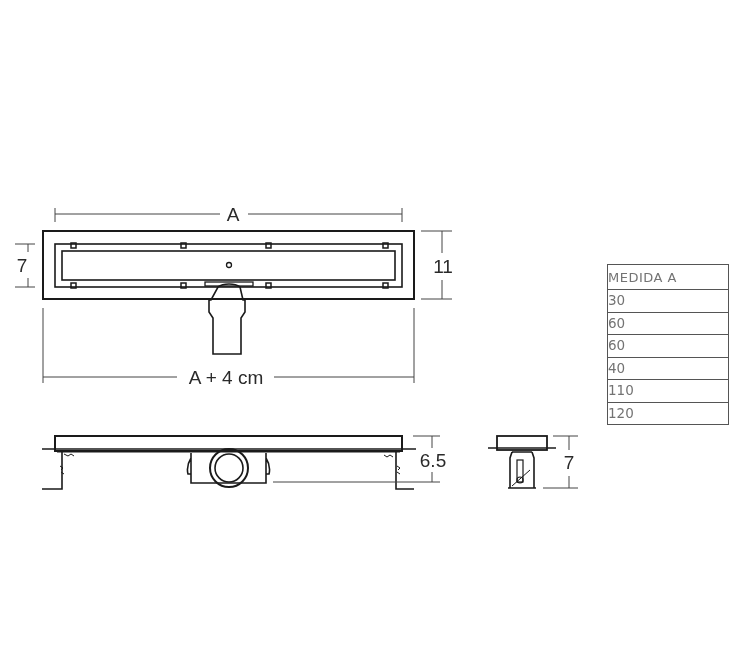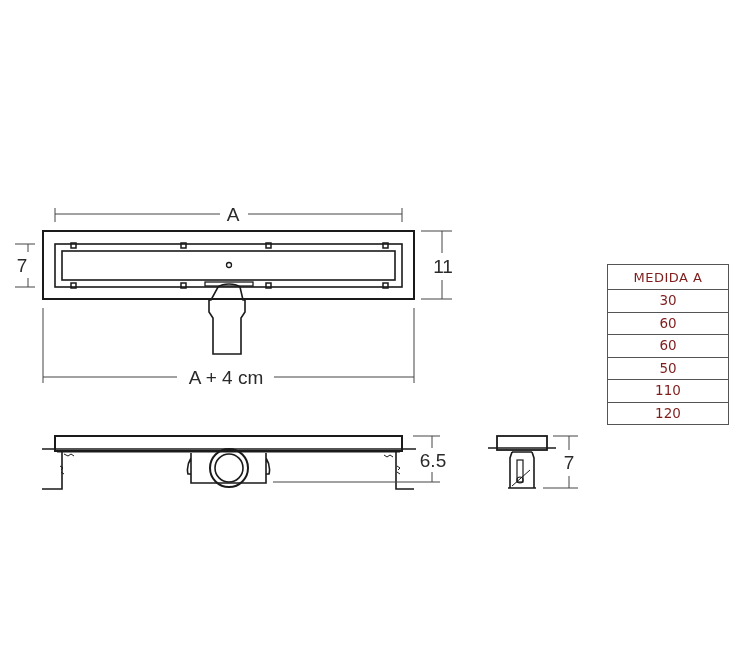--- a/index.html
+++ b/index.html
@@ -2,21 +2,21 @@
 <html><head>
   <meta charset="utf-8">
   <style>
     html, body { margin: 0; padding: 0; background: #ffffff; }
     body { width: 746px; height: 667px; position: relative; overflow: hidden; font-family: "DejaVu Sans", sans-serif; }
     #drawing { position: absolute; left: 0; top: 0; }
     .dimtext { font-family: "Liberation Sans", sans-serif; font-size: 19px; fill: #2a2a2a; }
     .table-wrap { position: absolute; left: 607px; top: 264px; width: 122px; }
     table.medida { border-collapse: collapse; width: 122px; font-family: "DejaVu Sans", sans-serif; }
     table.medida th, table.medida td {
-      border: 1px solid #555; text-align: center; color: #7f1d1d;
+      border: 1px solid #555; text-align: left; color: #737373;
       font-weight: normal; font-size: 13.5px; height: 21.5px; padding: 0; line-height: 21px;
     }
     table.medida th { font-size: 13px; letter-spacing: 0.5px; height: 24px; }
   </style>
 </head>
 <body>
 
 <svg id="drawing" width="746" height="667" viewBox="0 0 746 667" xmlns="http://www.w3.org/2000/svg">
   <g stroke="#1a1a1a" fill="none" stroke-width="1.2">
 
@@ -133,21 +133,21 @@
       <tr>
           <td>30</td>
         </tr>
       <tr>
           <td>60</td>
         </tr>
       <tr>
           <td>60</td>
         </tr>
       <tr>
-          <td>50</td>
+          <td>40</td>
         </tr>
       <tr>
           <td>110</td>
         </tr>
       <tr>
           <td>120</td>
         </tr>
     </tbody>
   </table>
 </div>

